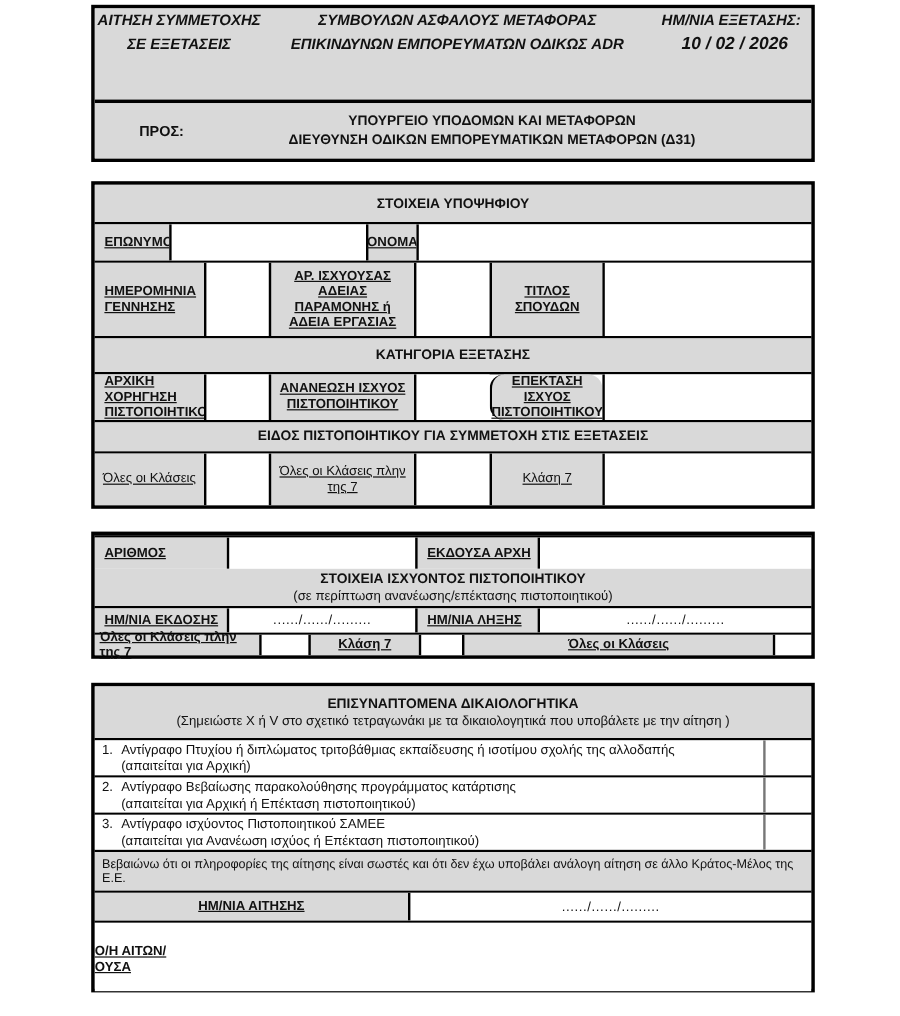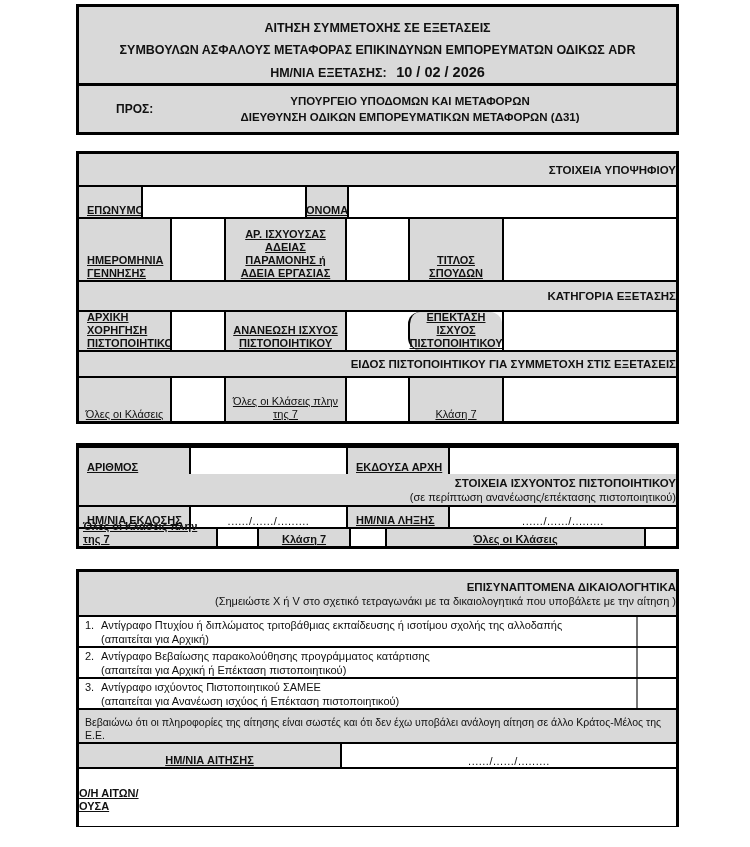--- a/index.html
+++ b/index.html
@@ -12,33 +12,33 @@
     width:750px;height:847px;
     font-family:"Liberation Sans", sans-serif;
     color:var(--ink);
     -webkit-font-smoothing:antialiased;
   }
   .page{position:relative;width:750px;height:847px;background:#fff;overflow:hidden;}
   .form{position:absolute;left:76px;top:4px;width:603px;}
   .tbl{border:3px solid var(--line);box-sizing:border-box;background:#fff;}
   .row{display:flex;border-top:2px solid var(--line);box-sizing:border-box;}
   .row.first{border-top:none;}
-  .cell{box-sizing:border-box;display:flex;align-items:flex-end;min-width:0;}
+  .cell{box-sizing:border-box;display:flex;align-items:center;min-width:0;}
   .cell.vline{border-left:2px solid var(--line);}
   .gray{background:var(--gray);}
   .white{background:#ffffff;}
   .bold{font-weight:700;}
   .ctr{justify-content:center;text-align:center;}
   .lft{justify-content:flex-start;text-align:left;padding-left:8px;padding-right:4px;}
   .fs11{font-size:11px;line-height:13px;text-decoration:underline;}
   .flex1{flex:1 1 auto;}
 
   
-  .t1-title{height:76px;border-bottom:3px solid var(--line);display:flex;flex-direction:column;
-            justify-content:flex-end;text-align:center;gap:2px;}
+  .t1-title{height:76px;border-bottom:3px solid var(--line);display:flex;
+            justify-content:center;text-align:center;gap:2px;font-style:italic;}
   .t1-line{font-size:12.5px;font-weight:700;line-height:20px;}
   .t1-date-val{font-size:14.5px;font-weight:700;margin-left:6px;}
   .t1-to{height:46px;display:flex;align-items:center;}
   .t1-to-label{width:125px;padding-left:37px;font-size:12px;font-weight:700;box-sizing:border-box;}
   .t1-to-body{flex:1;text-align:center;font-size:11.5px;font-weight:700;line-height:16px;padding-right:60px;}
 
   
   .sec-hdr{flex-direction:column;justify-content:center;gap:1px;}
   .sec-hdr .t{font-size:11.5px;font-weight:700;line-height:14px;text-align:center;}
   .sec-hdr .s{font-size:11px;font-weight:400;line-height:13px;text-align:center;}

